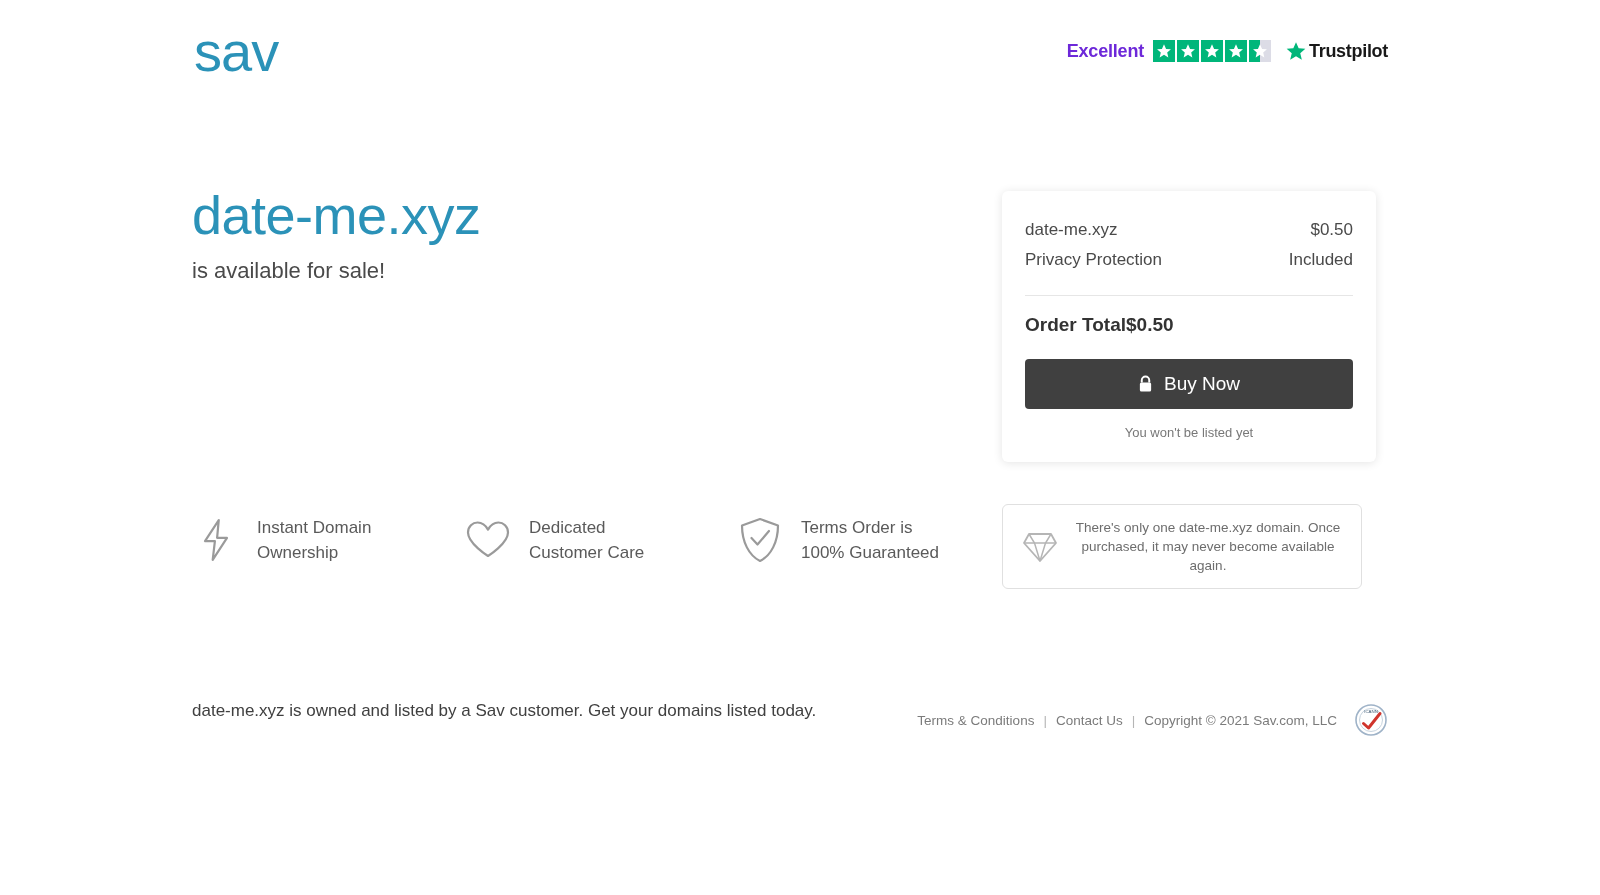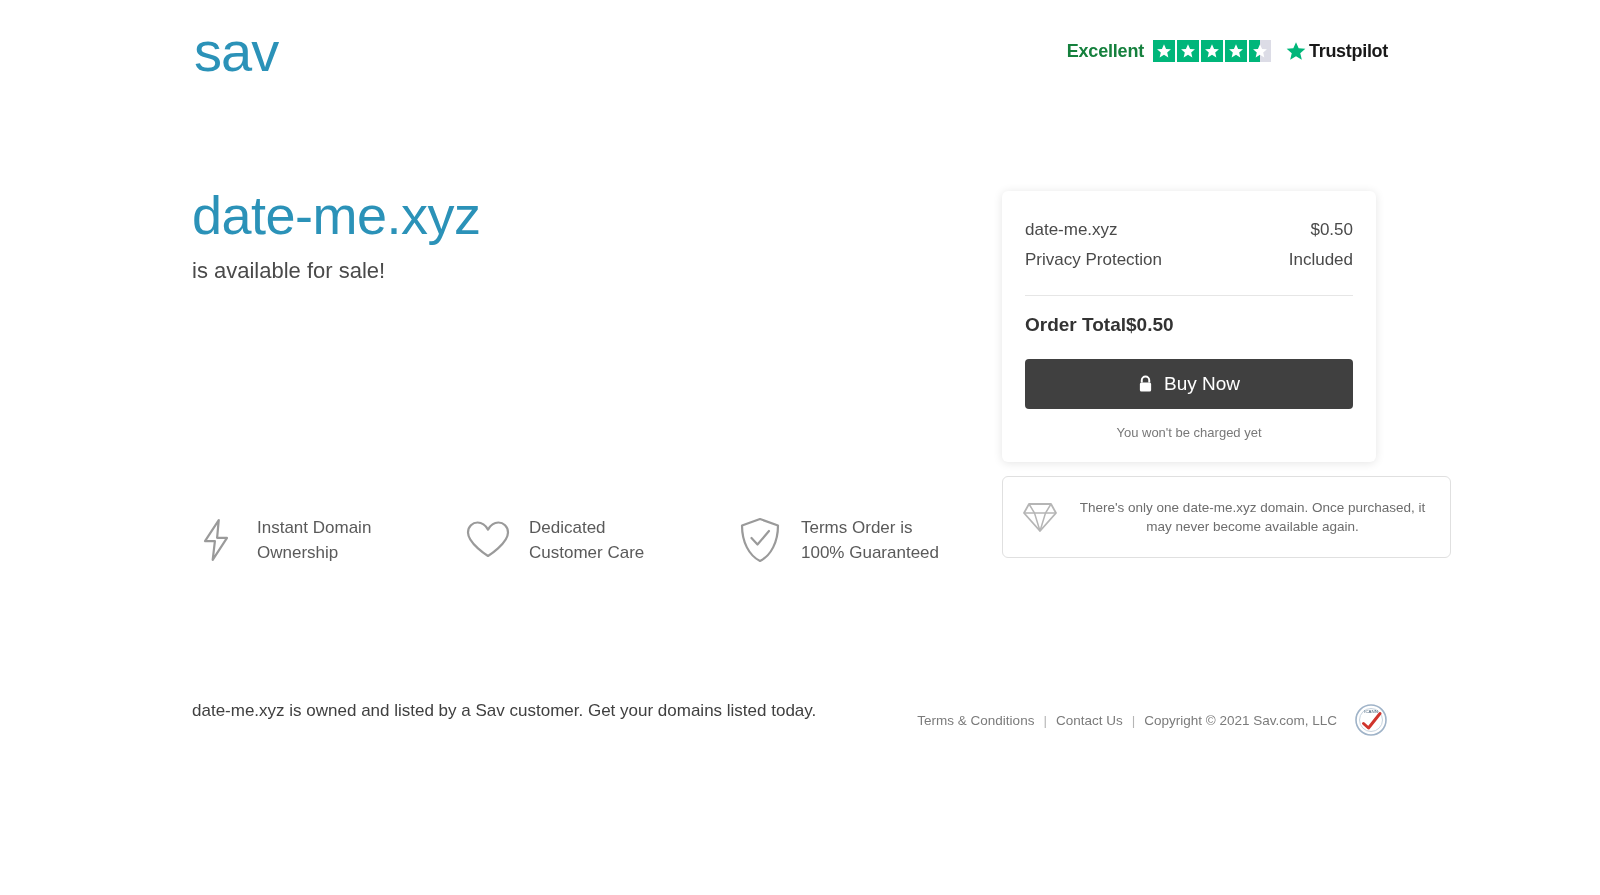--- a/index.html
+++ b/index.html
@@ -47,21 +47,21 @@
     top: 40px;
     display: flex;
     align-items: center;
     gap: 9px;
     cursor: pointer;
   }
 
   .tp-word {
     font-size: 18px;
     font-weight: bold;
-    color: #15803d;
+    color: #6d28d9;
     letter-spacing: -0.2px;
   }
 
   .tp-stars {
     display: flex;
     gap: 2px;
   }
 
   .tp-star {
     position: relative;
@@ -236,22 +236,22 @@
     font-size: 17px;
     line-height: 25px;
     color: #5a5a5a;
     max-width: 170px;
   }
 
   
   .notice {
     position: absolute;
     left: 1002px;
-    top: 476px;
-    width: 449px;
+    top: 504px;
+    width: 360px;
     min-height: 82px;
     border: 1px solid #e0e0e0;
     border-radius: 6px;
     display: flex;
     align-items: center;
     padding: 13px 20px 13px 18px;
     gap: 16px;
   }
 
   .notice-icon {
@@ -397,21 +397,21 @@
     <button class="buy-button">
       <span class="lock-icon">
         <svg width="15" height="18" viewBox="0 0 16 19">
           <path d="M4 8 V5.5 A4 4 0 0 1 12 5.5 V8" fill="none" stroke="#ffffff" stroke-width="2.1"></path>
           <rect x="2" y="7.8" width="12" height="9.6" rx="1.6" fill="#ffffff"></rect>
         </svg>
       </span>
       <span>Buy Now</span>
     </button>
 
-    <div class="charge-note">You won't be charged yet</div>
+    <div class="charge-note">You won't be listed yet</div>
   </div>
 
   <div class="features">
 
     <div class="feature">
       <span class="feature-icon">
         <svg width="32" height="44" viewBox="0 0 28 40">
           <path d="M16.5 2 L4 21 H13 L11 38 L24 18 H15 Z" fill="none" stroke="#9a9a9a" stroke-width="2" stroke-linejoin="round"></path>
         </svg>
       </span>

